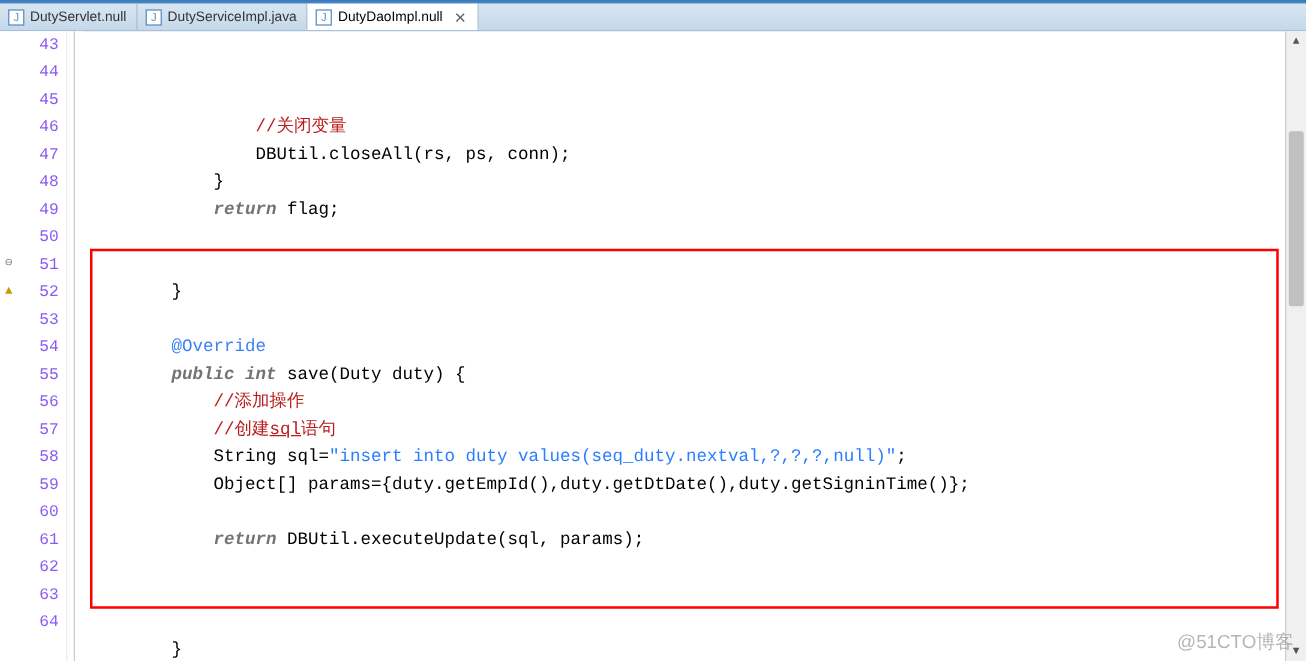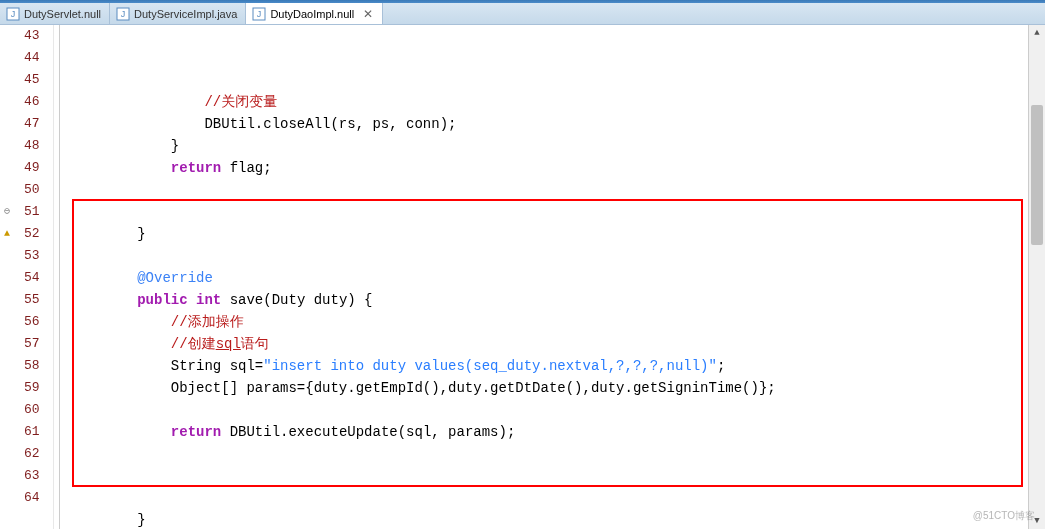--- a/index.html
+++ b/index.html
@@ -51,21 +51,22 @@
       width: 12px;
       text-align: center;
     }
     .editor {
       display: flex;
       height: calc(100% - 25px);
       position: relative;
     }
     .gutter {
       background: #fff;
-      color: #7f1d1d;
+      color: #8b5cf6;
+      text-align: right;
       padding: 0 6px 0 10px;
       user-select: none;
       font-size: 13px;
       line-height: 22px;
       border-right: 1px solid #e8e8e8;
       min-width: 40px;
     }
     .annotations {
       width: 14px;
       background: #fff;
@@ -91,37 +92,37 @@
     .code {
       flex: 1;
       white-space: pre;
       line-height: 22px;
       font-size: 14px;
       color: #000;
       font-family: Consolas, "Courier New", monospace;
       padding-left: 4px;
       position: relative;
     }
-    .kw { color: #a21caf; font-weight: bold; }
+    .kw { color: #737373; font-weight: bold; font-style: italic; }
     .str { color: #2a7eff; }
     .cmt { color: #b91c1c; }
     .ann { color: #3b82f6; }
     .mstat { }
     .underline { text-decoration: underline; }
     .highlight-box {
       position: absolute;
       border: 2px solid #ff0000;
       pointer-events: none;
     }
     .watermark {
       position: absolute;
       right: 10px;
       bottom: 6px;
       font-family: sans-serif;
-      font-size: 10px;
+      font-size: 15px;
       color: rgba(120,120,120,0.55);
     }
     .scrollbar-v {
       position: absolute;
       right: 0;
       top: 25px;
       bottom: 0;
       width: 17px;
       background: #f0f0f0;
       border-left: 1px solid #ccc;

